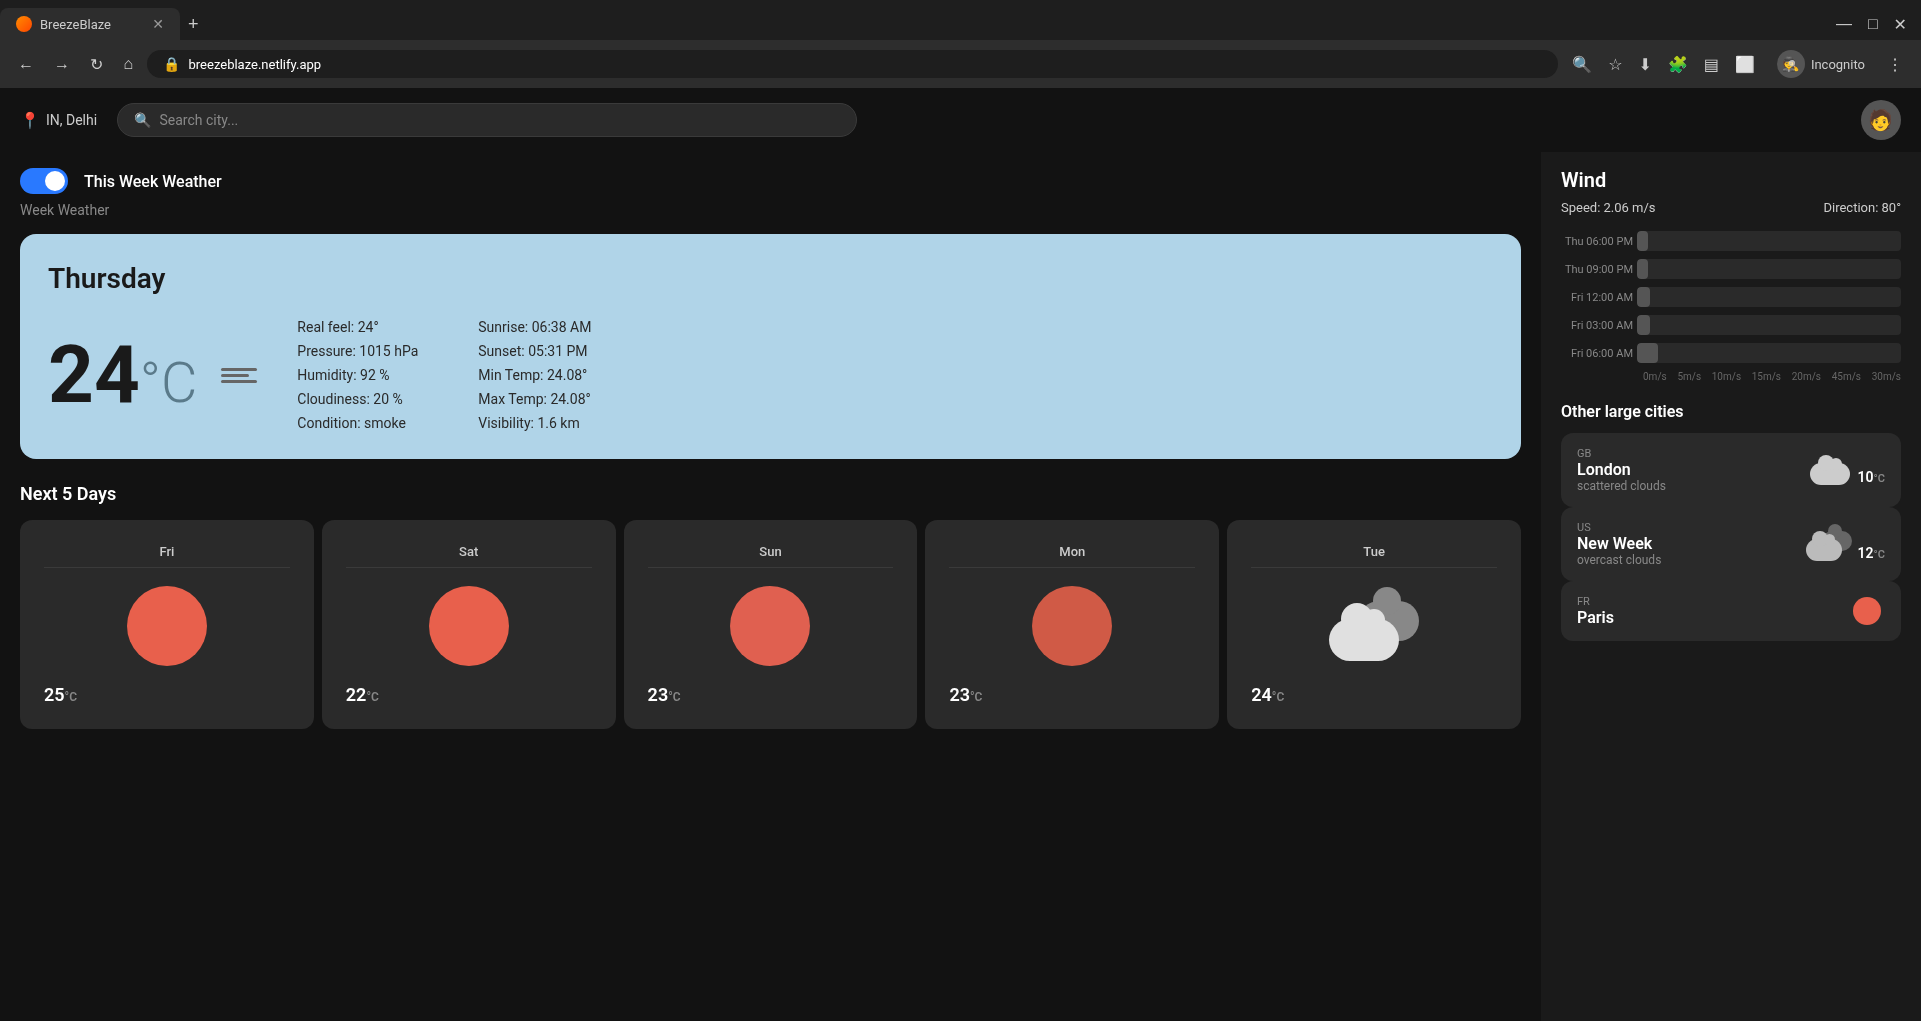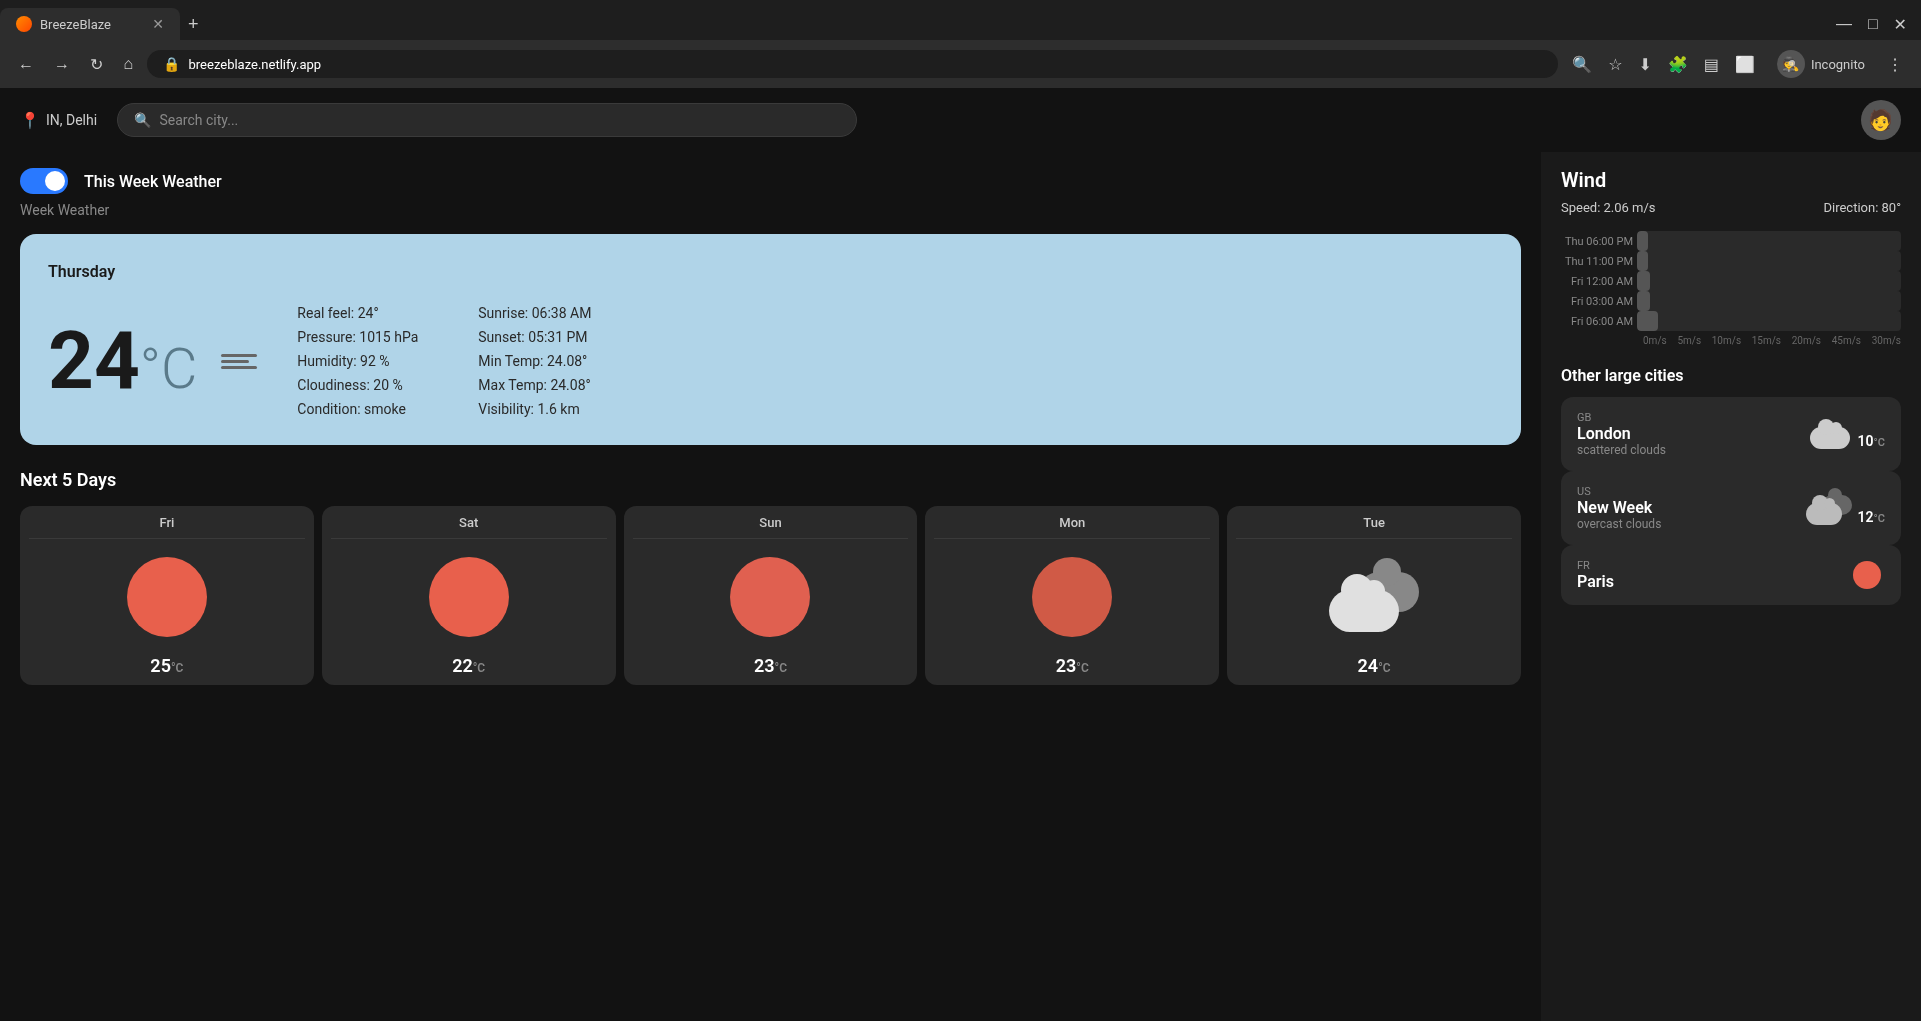--- a/index.html
+++ b/index.html
@@ -227,21 +227,21 @@
 
     
     .weather-card {
       background: #b0d4e8;
       border-radius: 16px;
       padding: 28px;
       color: #1a1a1a;
       margin-bottom: 24px;
     }
     .weather-card-day {
-      font-size: 16px;
+      font-size: 28px;
       font-weight: 600;
       margin-bottom: 24px;
       color: #1a1a1a;
     }
     .weather-card-body {
       display: flex;
       align-items: center;
       gap: 40px;
     }
     .weather-temp-section {
@@ -287,24 +287,23 @@
       margin-bottom: 16px;
     }
     .forecast-grid {
       display: grid;
       grid-template-columns: repeat(5, 1fr);
       gap: 8px;
     }
     .forecast-card {
       background: #2a2a2a;
       border-radius: 12px;
-      padding: 9px;
+      padding: 24px;
       display: flex;
       flex-direction: column;
-      align-items: center;
       gap: 8px;
     }
     .forecast-day {
       font-size: 13px;
       color: #ccc;
       font-weight: 500;
       padding-bottom: 8px;
       border-bottom: 1px solid #3a3a3a;
       width: 100%;
       text-align: center;
@@ -409,20 +408,21 @@
       color: #ccc;
       margin-bottom: 16px;
     }
     .wind-chart {
       margin-bottom: 20px;
     }
     .wind-bar-row {
       display: flex;
       align-items: center;
       gap: 4px;
+      margin-bottom: 8px;
       justify-content: space-between;
     }
     .wind-bar-label {
       font-size: 11px;
       color: #888;
       width: 72px;
       text-align: right;
       flex-shrink: 0;
     }
     .wind-bar-track {
@@ -746,21 +746,21 @@
         <span>Direction: 80°</span>
       </div>
       <div class="wind-chart">
         <div class="wind-bar-row">
           <span class="wind-bar-label">Thu 06:00 PM</span>
           <div class="wind-bar-track">
             <div class="wind-bar-fill" style="width:4%;"></div>
           </div>
         </div>
         <div class="wind-bar-row">
-          <span class="wind-bar-label">Thu 11:00 PM</span>
+          <span class="wind-bar-label">Thu 09:00 PM</span>
           <div class="wind-bar-track">
             <div class="wind-bar-fill" style="width:4%;"></div>
           </div>
         </div>
         <div class="wind-bar-row">
           <span class="wind-bar-label">Fri 12:00 AM</span>
           <div class="wind-bar-track">
             <div class="wind-bar-fill" style="width:5%;"></div>
           </div>
         </div>

